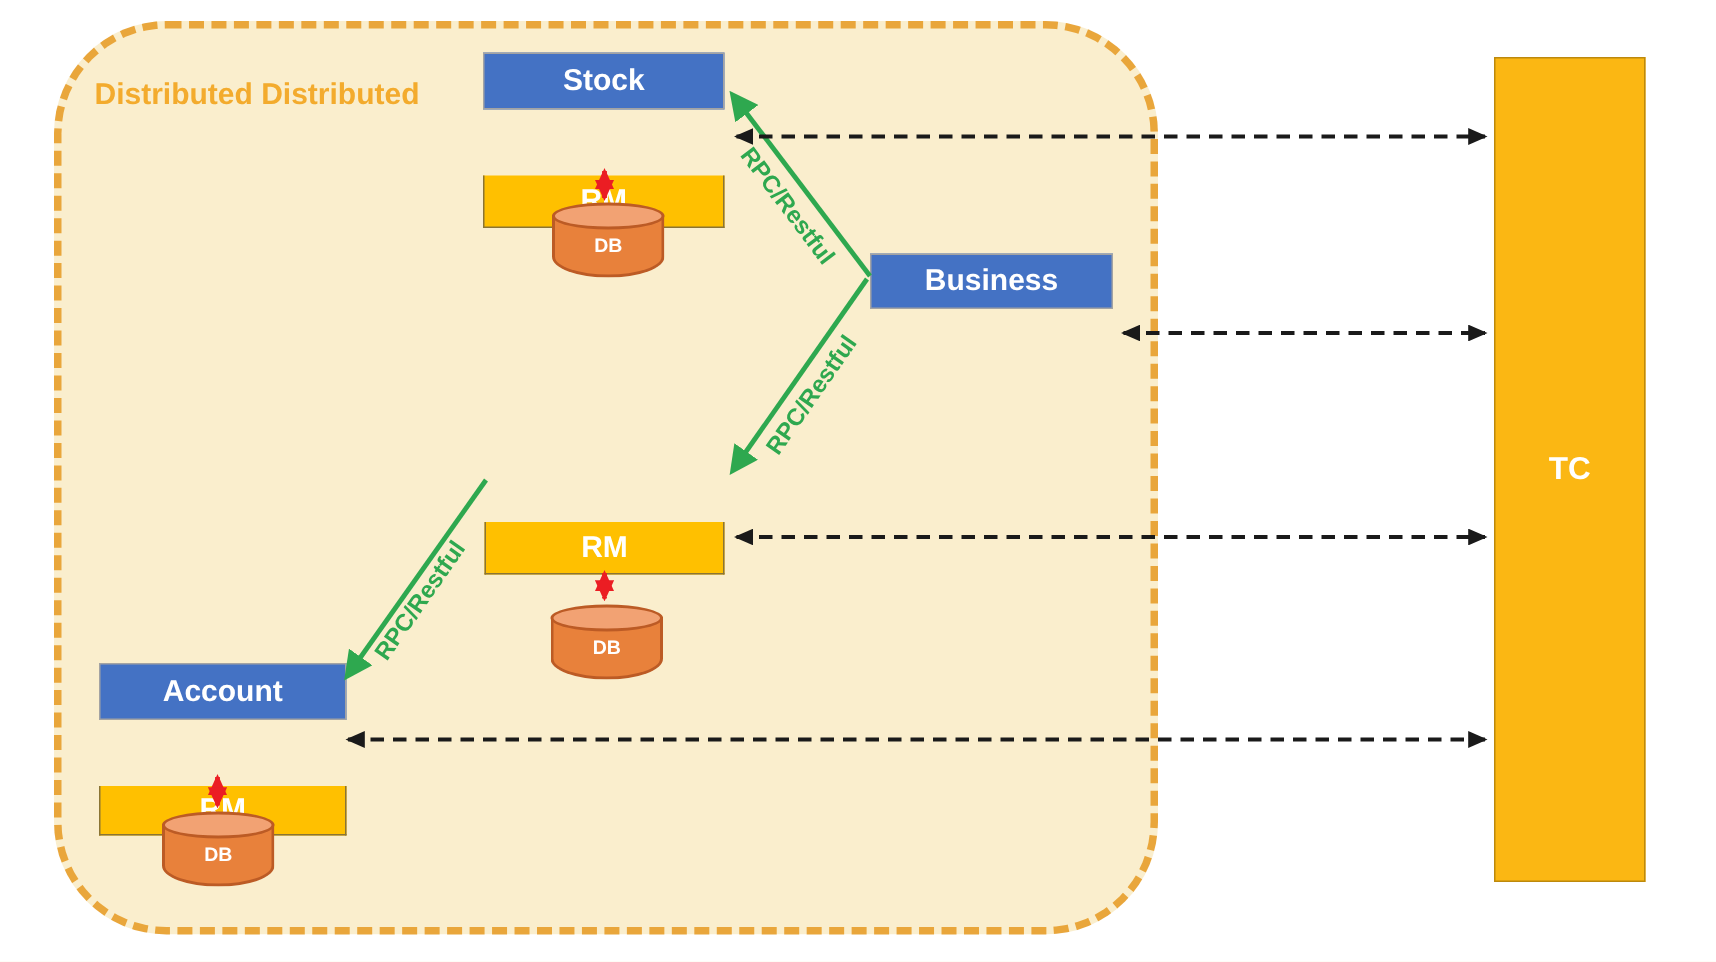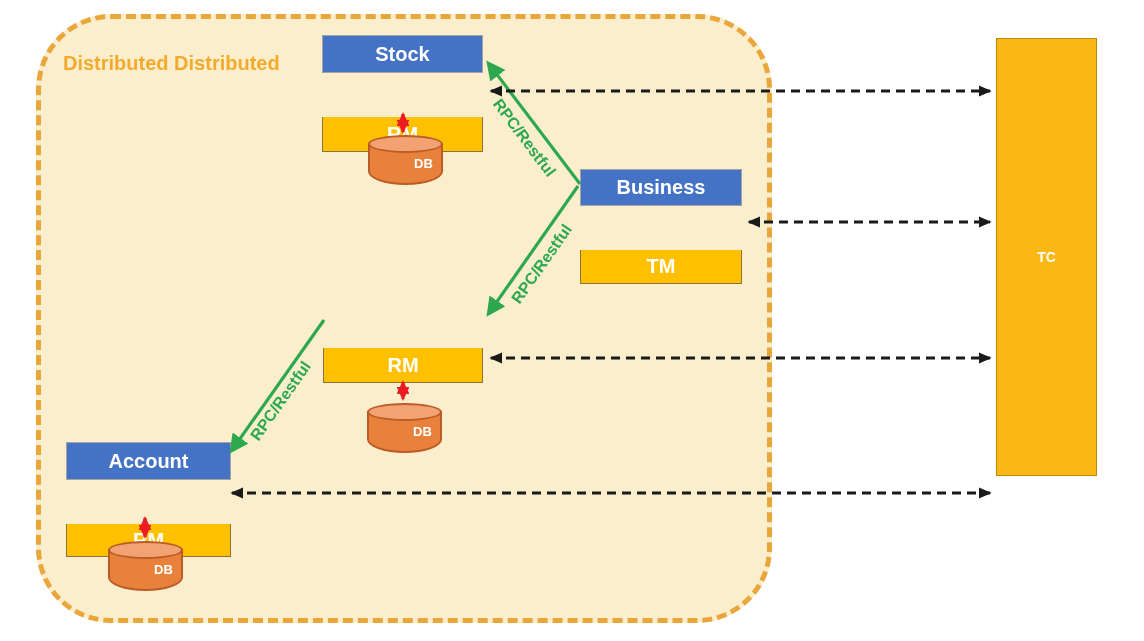--- a/index.html
+++ b/index.html
@@ -60,33 +60,33 @@
   #svc-business .hdr { height: 37px; } #svc-business .band { height: 34px; }
   #svc-order    { left: 323px; top: 304px; width: 160px; }
   #svc-order .hdr    { height: 38px; } #svc-order .band    { height: 35px; }
   #svc-account  { left: 66px;  top: 442px; width: 165px; }
   #svc-account .hdr  { height: 38px; } #svc-account .band  { height: 33px; }
 
   
   .tc-bar {
     position: absolute;
     left: 996px; top: 38px;
-    width: 101px; height: 438px;
+    width: 101px; height: 550px;
     box-sizing: border-box;
     background: #FBB713;
     border: 1px solid #bd890c;
     color: #ffffff;
     font-weight: bold;
-    font-size: 14px;
+    font-size: 21px;
     display: flex; align-items: center; justify-content: center;
     z-index: 4;
   }
 
   
-  .db { position: absolute; width: 75px; height: 50px; z-index: 4; padding-left: 36px; }
+  .db { position: absolute; width: 75px; height: 50px; z-index: 4; }
   .db .cyl-top {
     position: absolute; left: 0; top: 0;
     width: 75px; height: 18px;
     box-sizing: border-box;
     background: #F2A273;
     border: 2px solid #BC5B25;
     border-radius: 50%;
     z-index: 2;
   }
   .db .cyl-body {
@@ -148,21 +148,20 @@
     <div class="band">RM</div>
   </div>
   <div class="db" id="db-stock">
     <div class="cyl-top"></div>
     <div class="cyl-body"></div>
     <div class="db-lbl">DB</div>
   </div>
 
   <div class="service" id="svc-business">
     <div class="hdr">Business</div>
-    <div class="band">TM</div>
   </div>
 
   <div class="service" id="svc-order">
     <div class="band">RM</div>
   </div>
   <div class="db" id="db-order">
     <div class="cyl-top"></div>
     <div class="cyl-body"></div>
     <div class="db-lbl">DB</div>
   </div>

